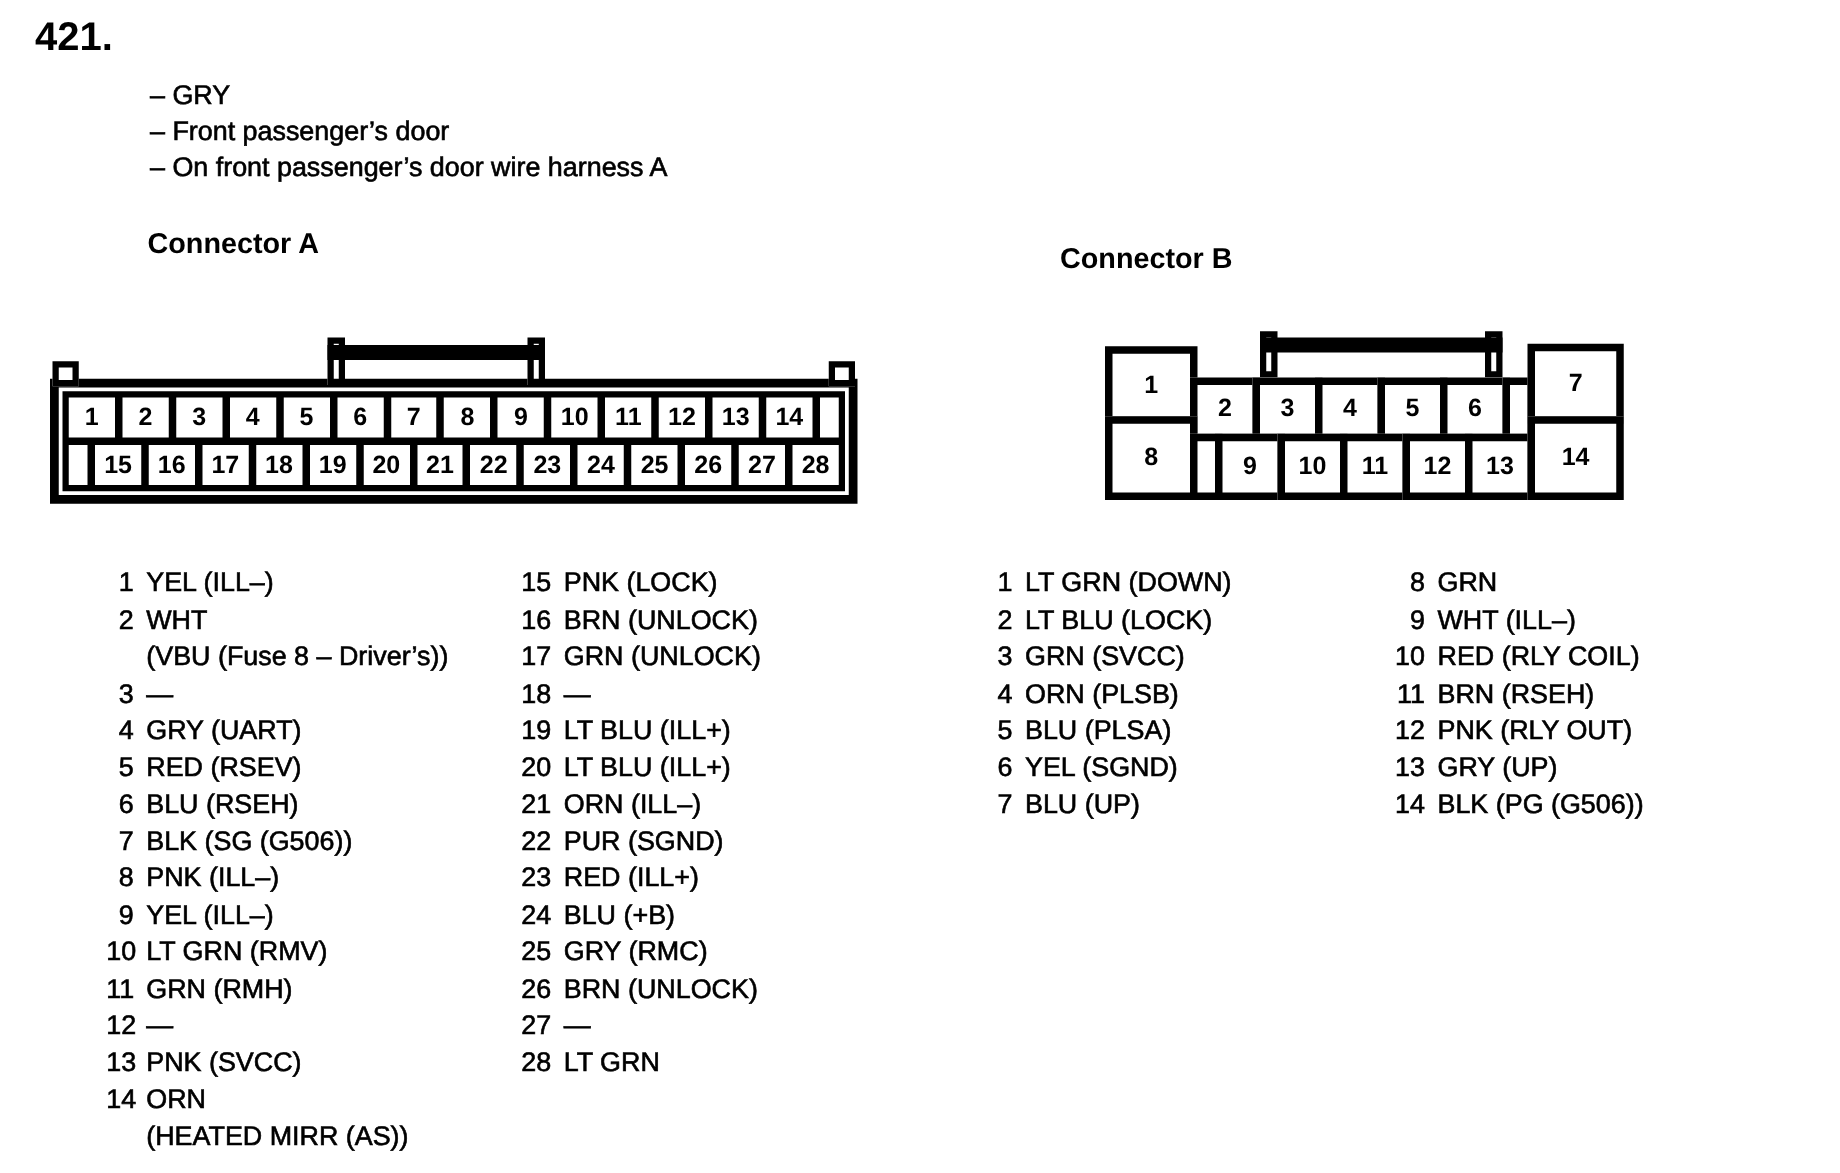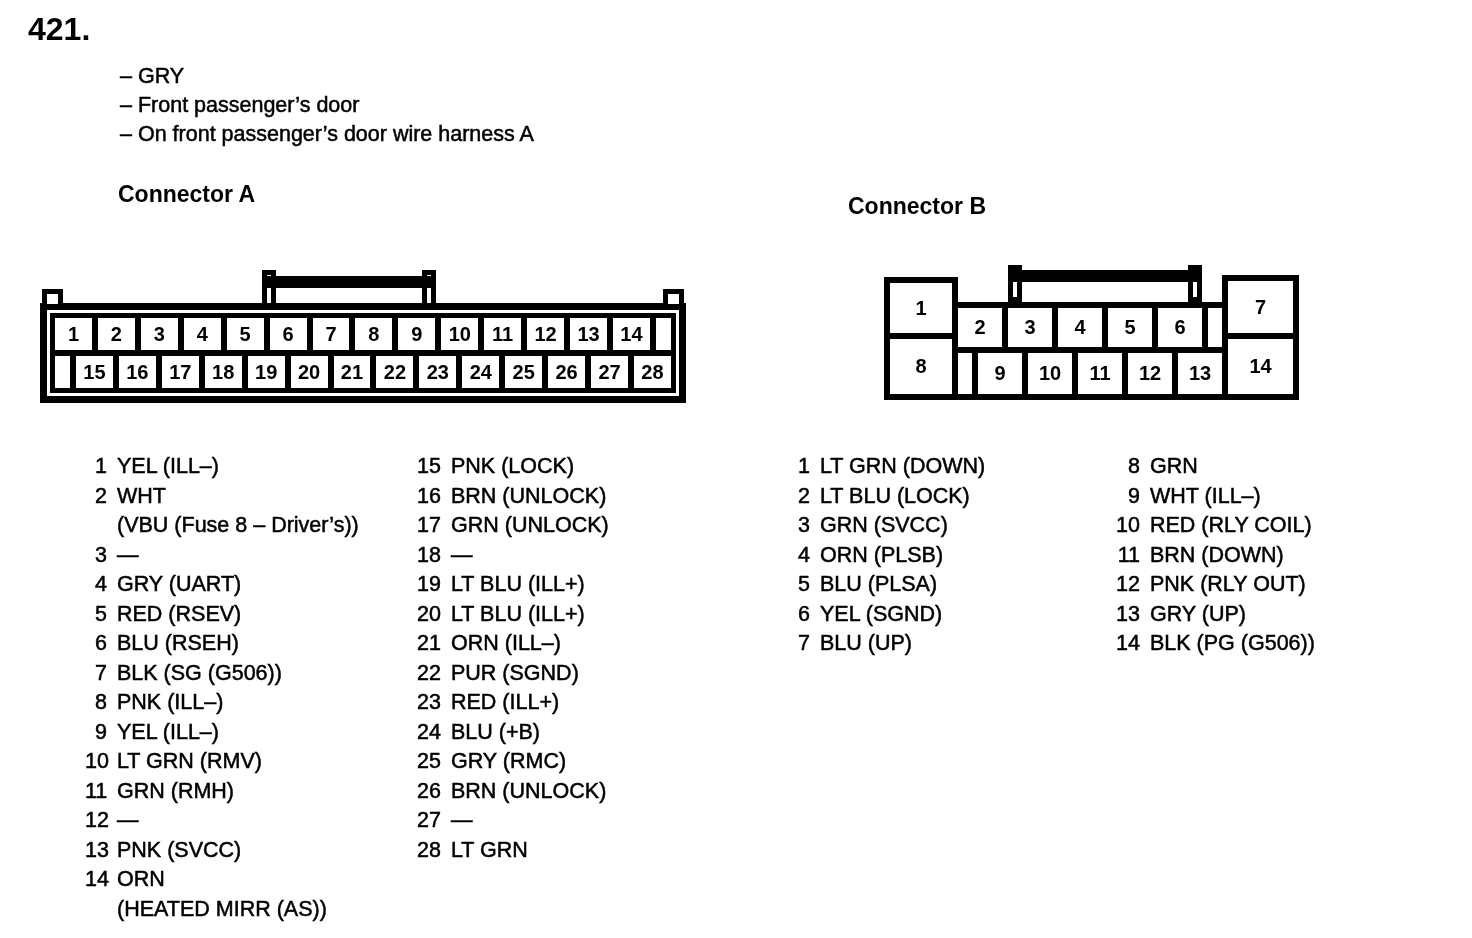--- a/index.html
+++ b/index.html
@@ -400,21 +400,21 @@
         <span class="ltxt">WHT (ILL–)</span>
       </div>
 
       <div class="lrow">
         <span class="lnum">10</span>
         <span class="ltxt">RED (RLY COIL)</span>
       </div>
 
       <div class="lrow">
         <span class="lnum">11</span>
-        <span class="ltxt">BRN (DOWN)</span>
+        <span class="ltxt">BRN (RSEH)</span>
       </div>
 
       <div class="lrow">
         <span class="lnum">12</span>
         <span class="ltxt">PNK (RLY OUT)</span>
       </div>
 
       <div class="lrow">
         <span class="lnum">13</span>
         <span class="ltxt">GRY (UP)</span>

